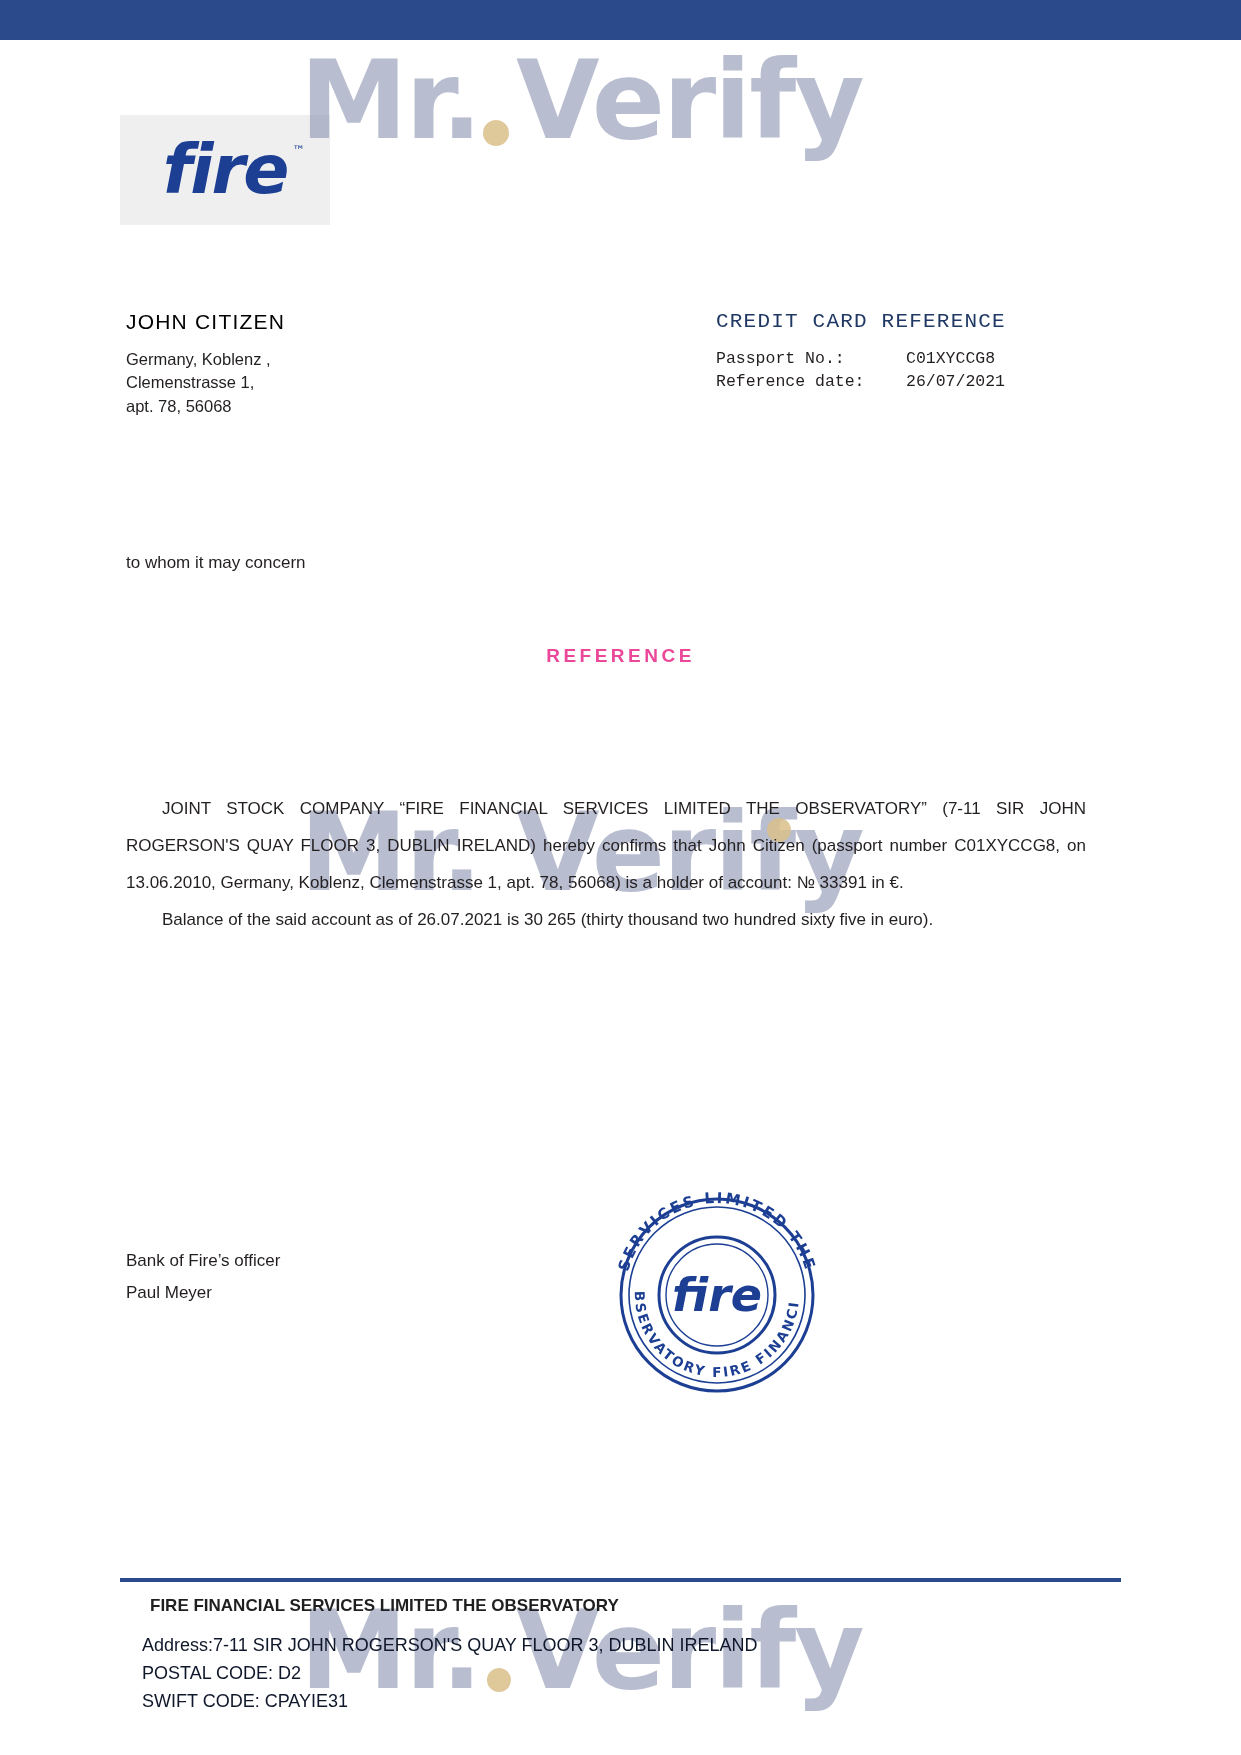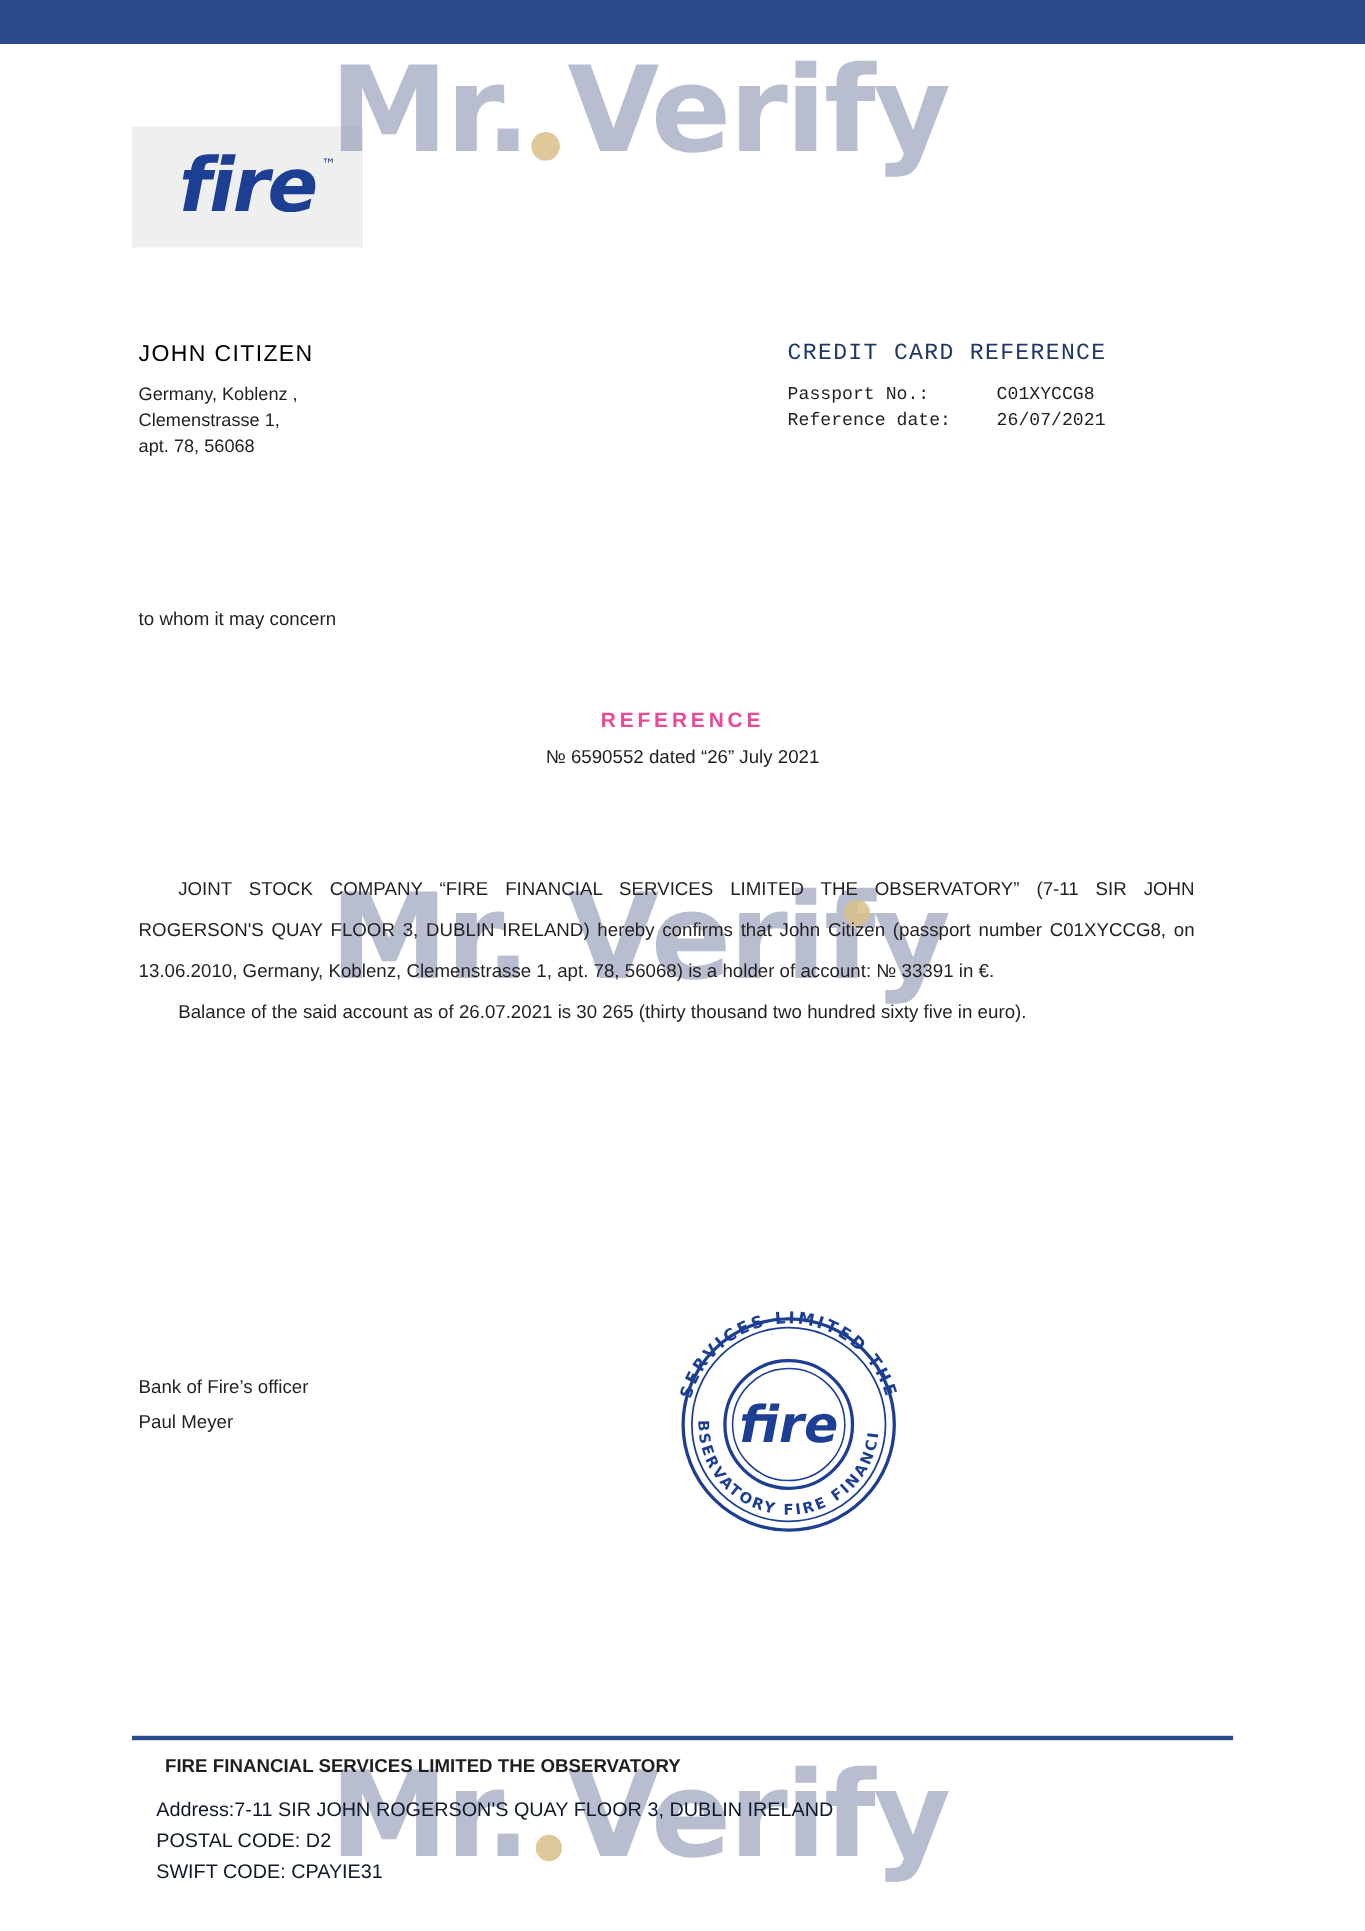--- a/index.html
+++ b/index.html
@@ -271,21 +271,20 @@
     <div class="ref-row">
       <span class="ref-label">Reference date:</span>
       <span class="ref-value">26/07/2021</span>
     </div>
   </div>
 
   <div class="salutation">to whom it may concern</div>
 
   <div class="ref-block">
     <div class="ref-block-title">REFERENCE</div>
-    <div class="ref-block-sub">№ 6590552 dated “26” July 2021</div>
   </div>
 
   <div class="body-text">
     <p>JOINT STOCK COMPANY “FIRE FINANCIAL SERVICES LIMITED THE OBSERVATORY” (7-11 SIR JOHN ROGERSON'S QUAY FLOOR 3, DUBLIN IRELAND) hereby confirms that John Citizen (passport number C01XYCCG8, on 13.06.2010, Germany, Koblenz, Clemenstrasse 1, apt. 78, 56068) is a holder of account: № 33391 in €.</p>
     <p>Balance of the said account as of 26.07.2021 is 30 265 (thirty thousand two hundred sixty five in euro).</p>
   </div>
 
   <div class="signature">
     <div>Bank of Fire’s officer</div>
     <div>Paul Meyer</div>

